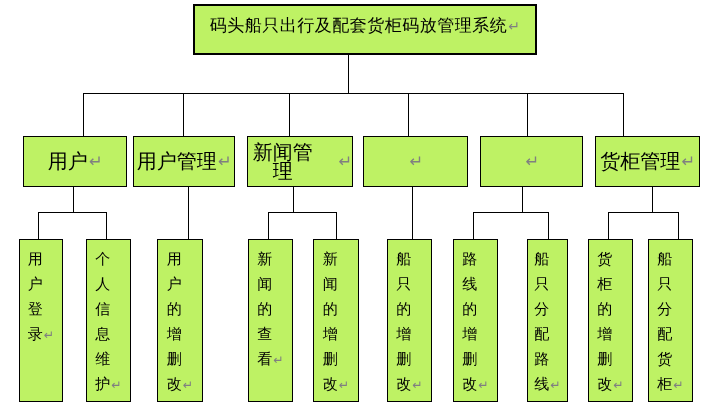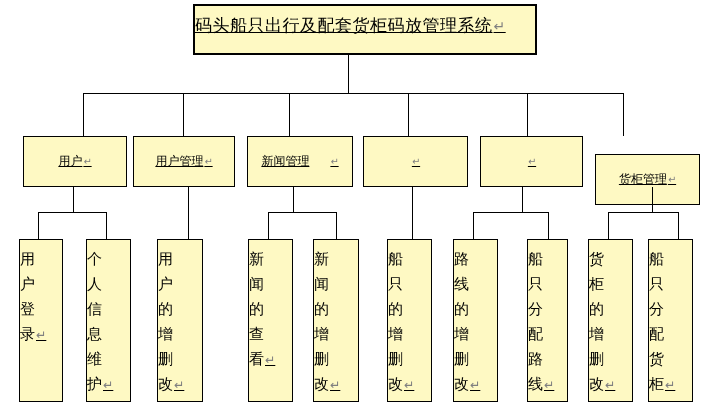--- a/index.html
+++ b/index.html
@@ -8,38 +8,38 @@
     width: 705px;
     height: 409px;
     background: #ffffff;
     font-family: "DejaVu Sans", sans-serif;
     color: #000000;
     overflow: hidden;
   }
   .node {
     position: absolute;
     box-sizing: border-box;
-    background: #fef9c3;
+    background: #bef264;
     border: 1px solid #000000;
-    text-decoration: underline;
+    text-align: center;
   }
   
   .node.root {
     border-width: 2px;
     font-size: 17px;
     letter-spacing: 0.5px;
     padding-top: 9px;
     line-height: 20px;
   }
   
   .node.h {
     display: flex;
     align-items: center;
     justify-content: center;
-    font-size: 12px;
+    font-size: 20px;
     line-height: 19px;
   }
   
   .node.v {
     font-size: 15px;
     line-height: 25px;
     padding-top: 7px;
   }
   .vchars {
     display: inline-block;
@@ -85,21 +85,21 @@
   <div class="node h" style="left:247px; top:136px; width:106px; height:51px;gap:20px;">
     <span>新闻管理</span>
       <span class="mark">↵</span>
   </div>
   <div class="node h" style="left:363px; top:136px; width:105px; height:51px;">
       <span class="mark">↵</span>
   </div>
   <div class="node h" style="left:480px; top:136px; width:103px; height:51px;">
       <span class="mark">↵</span>
   </div>
-  <div class="node h" style="left:595px; top:136px; width:105px; height:51px;margin-top:18px;">
+  <div class="node h" style="left:595px; top:136px; width:105px; height:51px;">
     <span>货柜管理</span>
       <span class="mark">↵</span>
   </div>
 
   <div class="line" style="left:73px; top:187px; width:1px; height:26px;"></div>
   <div class="line" style="left:38px; top:212px; width:69px; height:1px;"></div>
   <div class="line" style="left:38px; top:212px; width:1px; height:27px;"></div>
   <div class="line" style="left:106px; top:212px; width:1px; height:27px;"></div>
 
   <div class="line" style="left:188px; top:187px; width:1px; height:52px;"></div>

